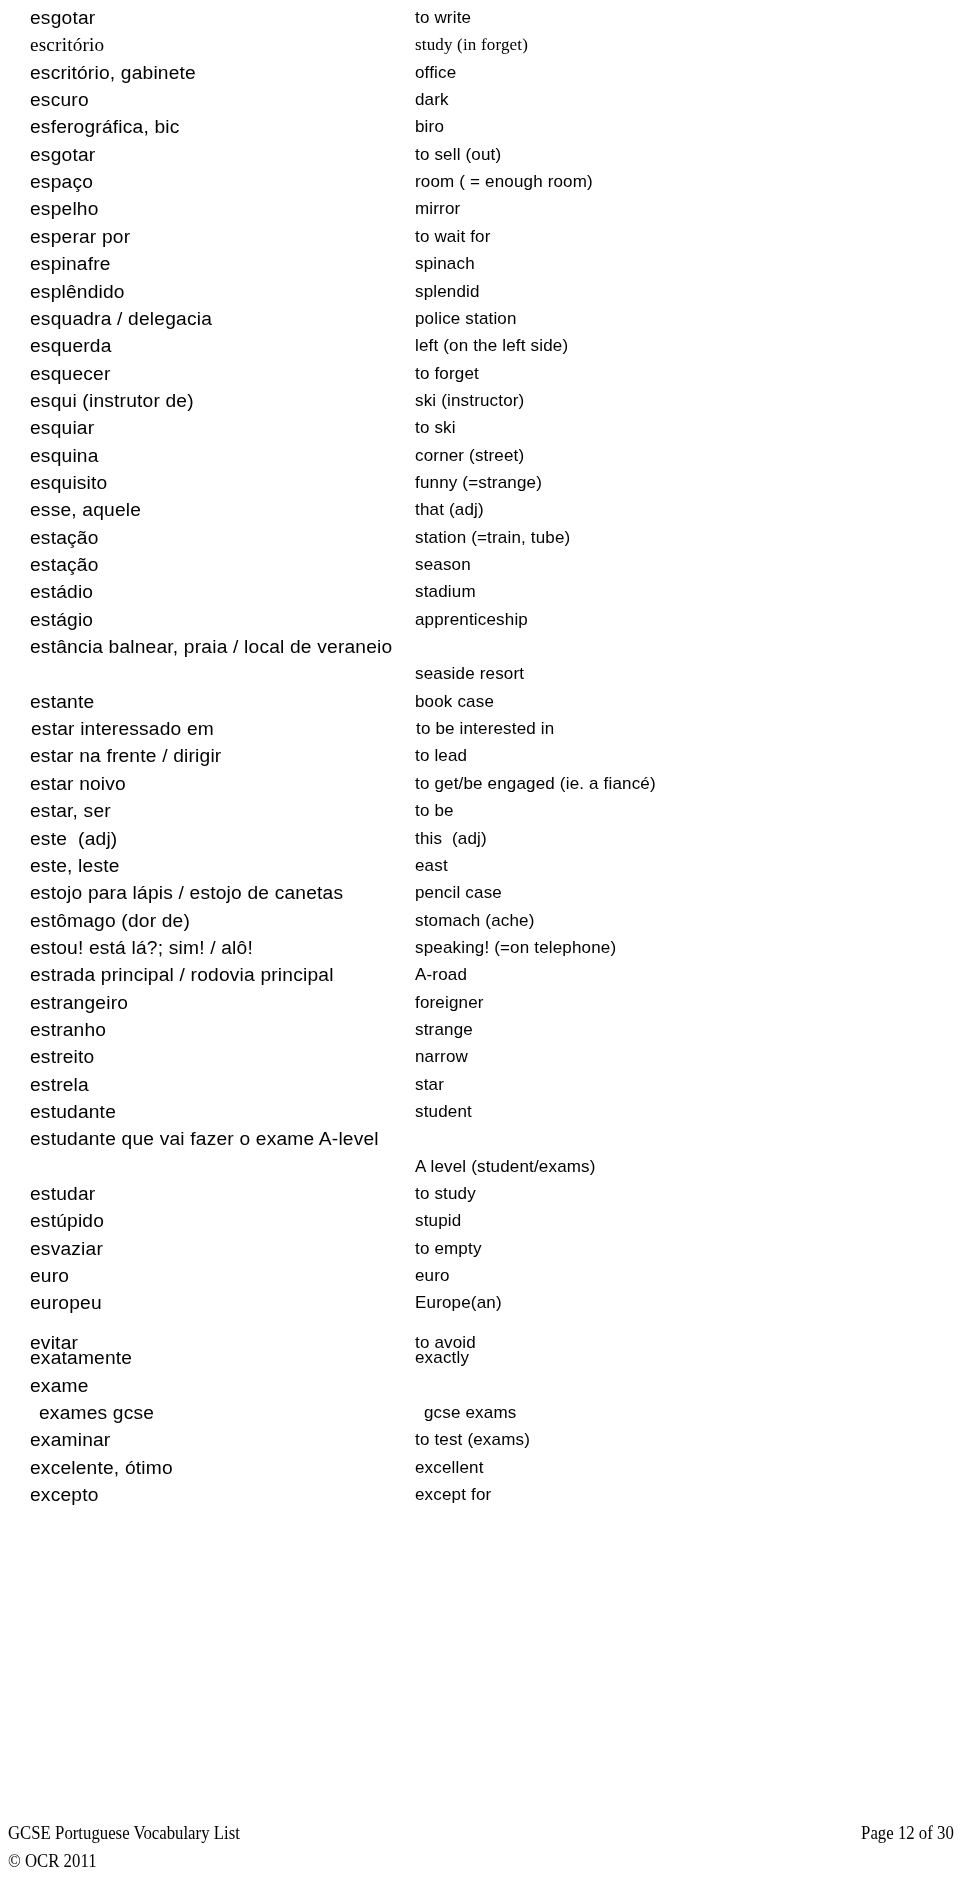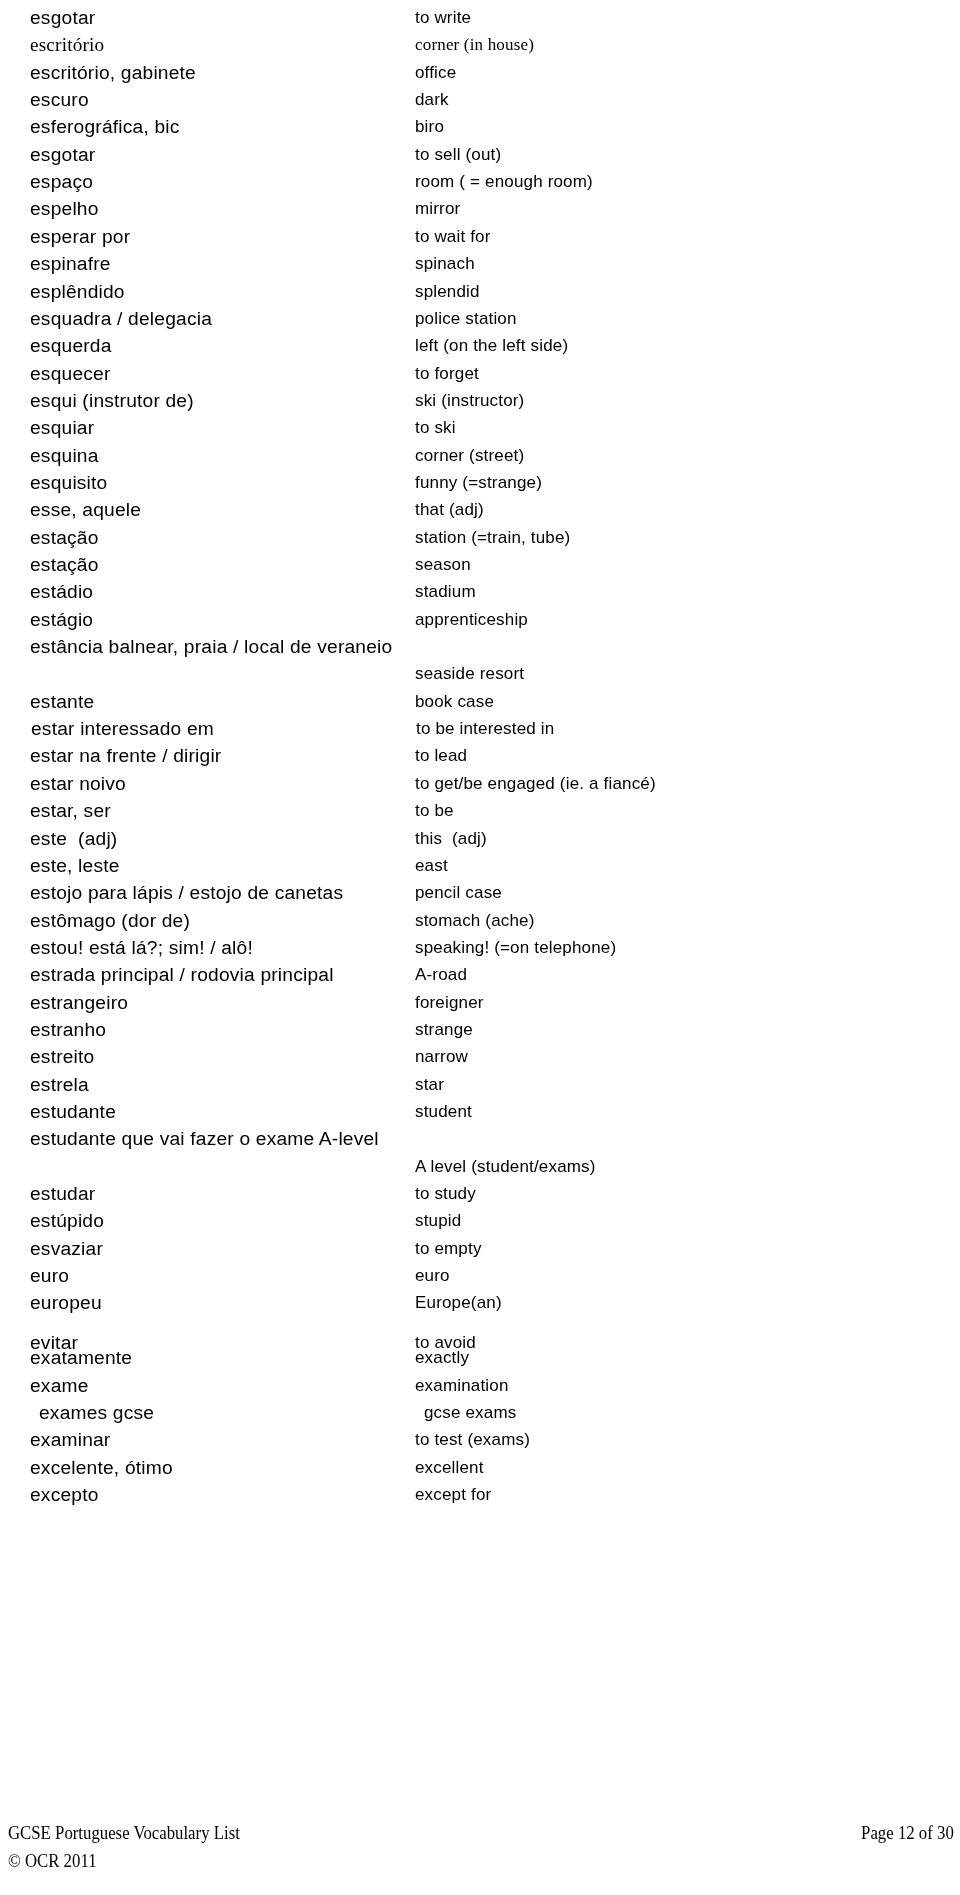--- a/index.html
+++ b/index.html
@@ -103,21 +103,21 @@
 
 <div id="page">
 
   <div class="vocab-list" id="vocab-list">
       <div class="vocab-row" style="position: absolute; left: 0px; top: 4px; height: 27.35px;">
         <div class="term">esgotar</div>
         <div class="gloss">to write</div>
       </div>
       <div class="vocab-row" style="position: absolute; left: 0px; top: 31.35px; height: 27.35px; font-family: Liberation Serif, serif;">
         <div class="term">escritório</div>
-        <div class="gloss">corner (in house)</div>
+        <div class="gloss">study (in forget)</div>
       </div>
       <div class="vocab-row" style="position: absolute; left: 0px; top: 58.7px; height: 27.35px;">
         <div class="term">escritório, gabinete</div>
         <div class="gloss">office</div>
       </div>
       <div class="vocab-row" style="position: absolute; left: 0px; top: 86.05px; height: 27.35px;">
         <div class="term">escuro</div>
         <div class="gloss">dark</div>
       </div>
       <div class="vocab-row" style="position: absolute; left: 0px; top: 113.4px; height: 27.35px;">
@@ -291,21 +291,20 @@
       <div class="vocab-row" style="position: absolute; left: 0px; top: 1329px; height: 27.35px;">
         <div class="term">evitar</div>
         <div class="gloss">to avoid</div>
       </div>
       <div class="vocab-row" style="position: absolute; left: 0px; top: 1344.15px; height: 27.35px;">
         <div class="term">exatamente</div>
         <div class="gloss">exactly</div>
       </div>
       <div class="vocab-row" style="position: absolute; left: 0px; top: 1371.5px; height: 27.35px;">
         <div class="term">exame</div>
-        <div class="gloss">examination</div>
       </div>
       <div class="vocab-row" style="position: absolute; left: 9px; top: 1398.85px; height: 27.35px;">
         <div class="term">exames gcse</div>
         <div class="gloss">gcse exams</div>
       </div>
       <div class="vocab-row" style="position: absolute; left: 0px; top: 1426.2px; height: 27.35px;">
         <div class="term">examinar</div>
         <div class="gloss">to test (exams)</div>
       </div>
       <div class="vocab-row" style="position: absolute; left: 0px; top: 1453.55px; height: 27.35px;">

